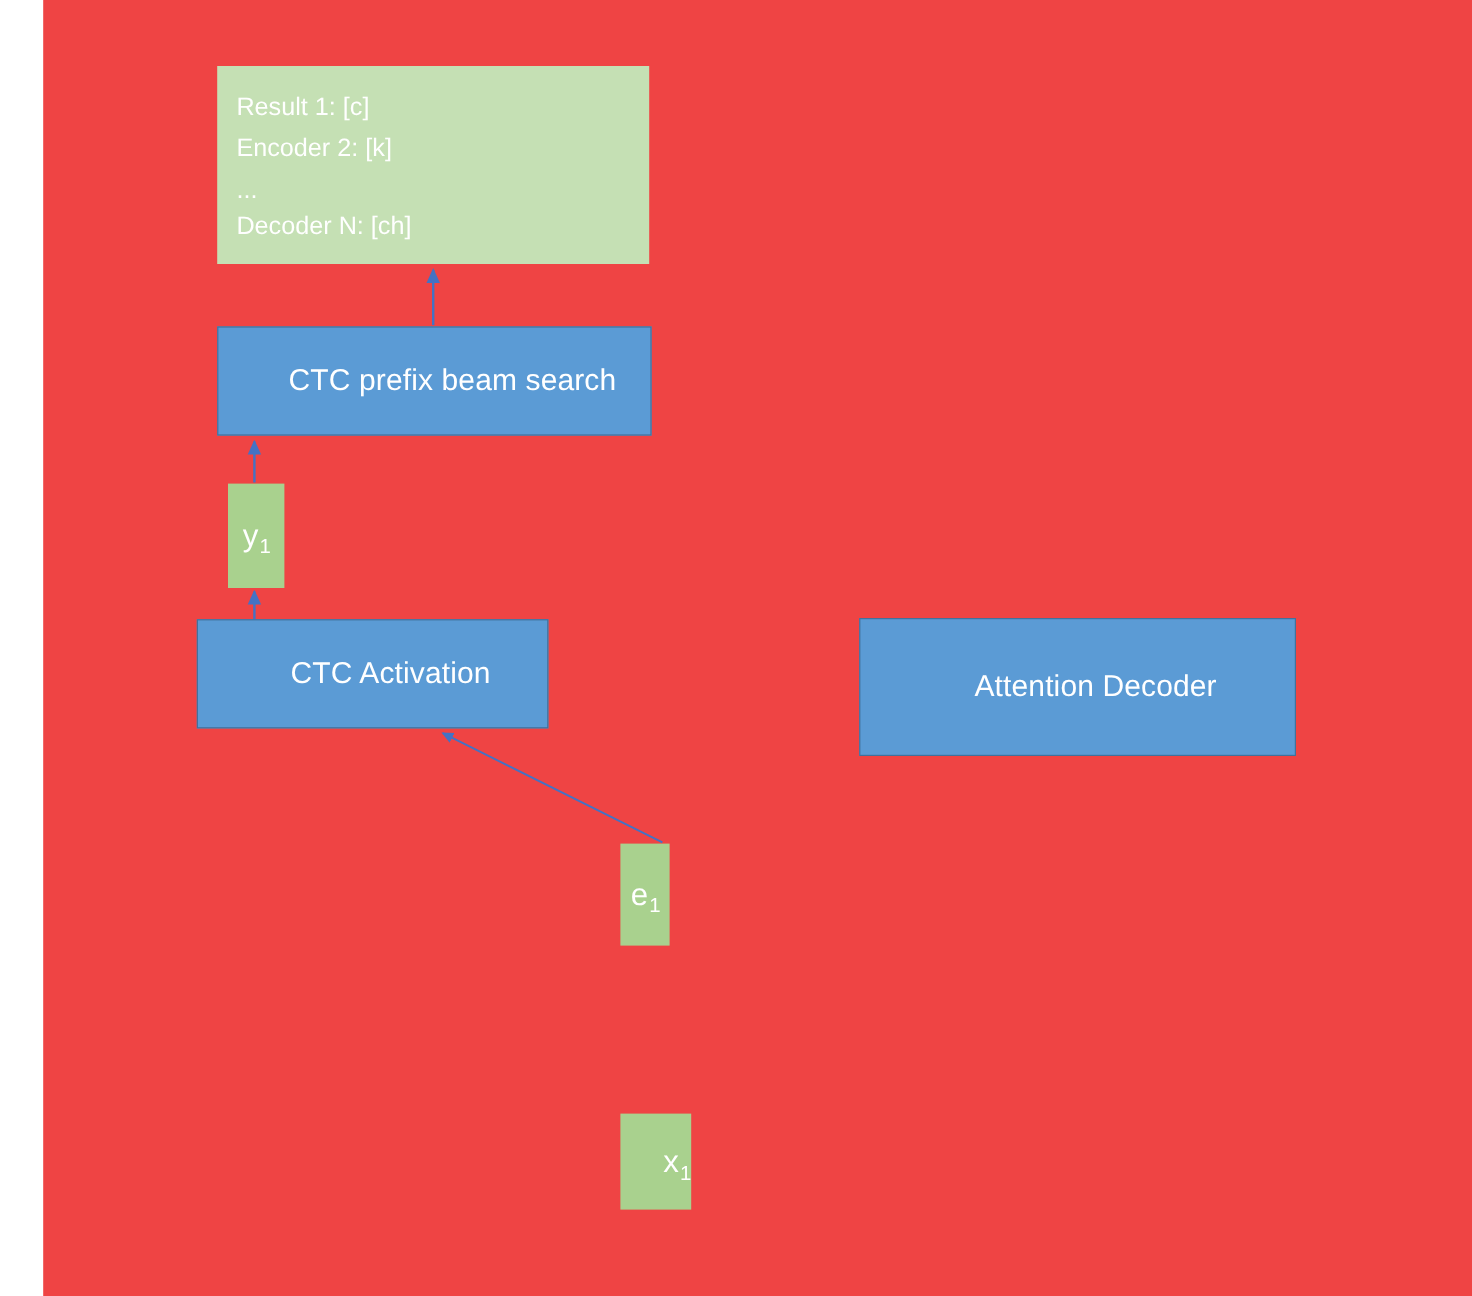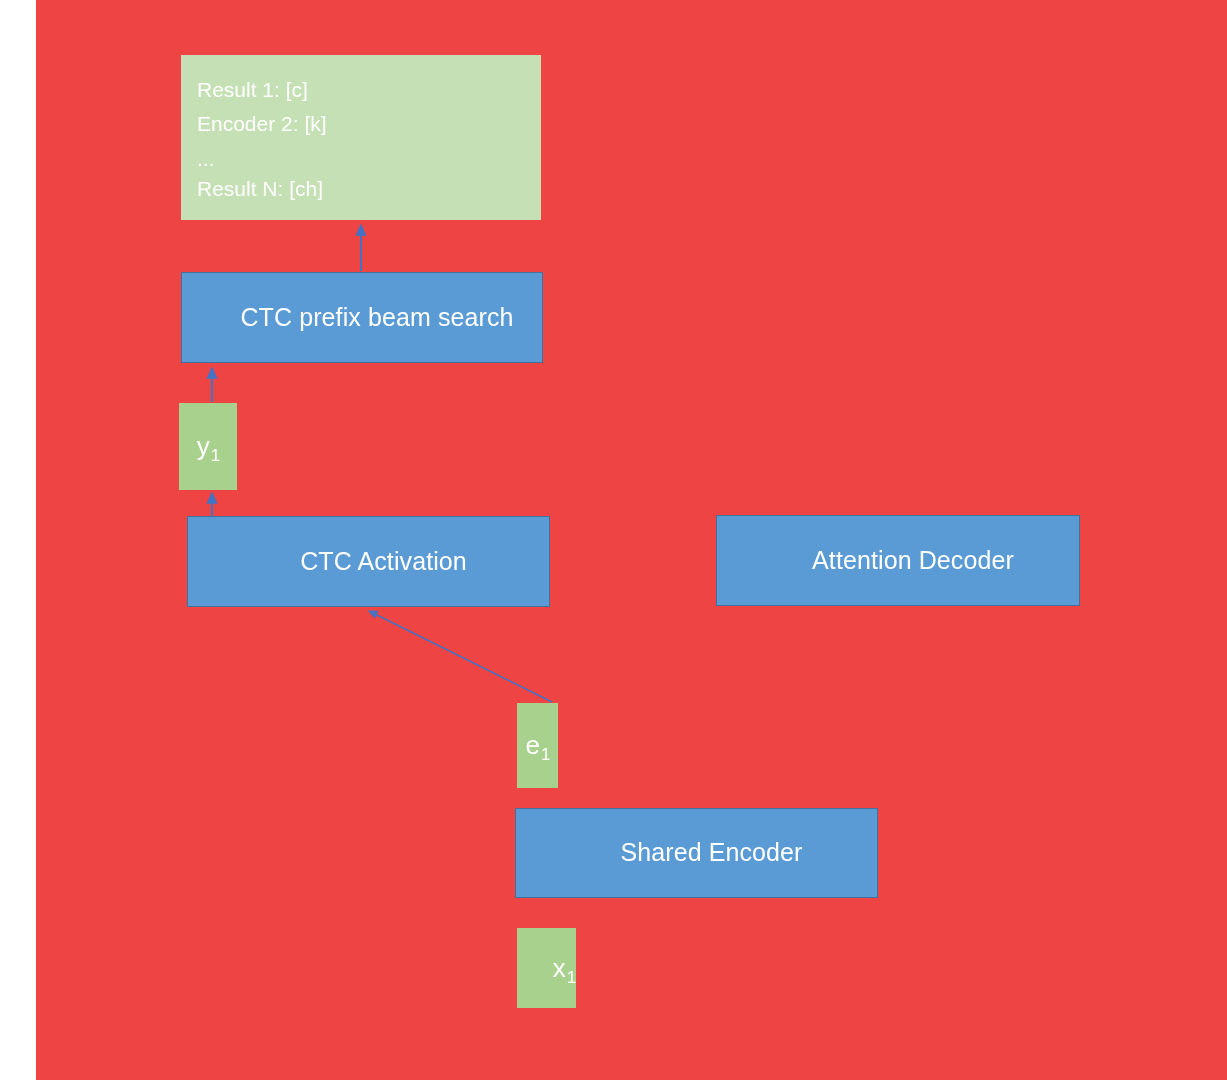--- a/index.html
+++ b/index.html
@@ -101,44 +101,41 @@
 
     <line x1="176" y1="516" x2="176" y2="493" stroke="#4472c4" stroke-width="2" marker-end="url(#arrowhead)"></line>
 
     <line x1="516" y1="702" x2="333" y2="611" stroke="#4472c4" stroke-width="1.6" marker-end="url(#arrowhead)"></line>
   </svg>
 
   <div class="node panel-green" style="left:145px; top:55px; width:360px; height:165px;">
     <span class="line">Result 1: [c]</span>
     <span class="line">Encoder 2: [k]</span>
     <span class="line ellipsis">...</span>
-    <span class="line">Result N: [ch]</span>
+    <span class="line">Decoder N: [ch]</span>
   </div>
 
   <div class="node box-blue" style="left:145px; top:272px; width:362px; height:91px;">
     <span>CTC prefix beam search</span>
   </div>
 
-  <div class="node node-green" style="left:143px; top:403px; width:58px; height:87px;">
+  <div class="node node-green" style="left:154px; top:403px; width:47px; height:87px;">
     <span><span>y</span><span class="sub">1</span></span>
   </div>
 
-  <div class="node box-blue" style="left:151px; top:516px; width:363px; height:91px;justify-content:center;">
+  <div class="node box-blue" style="left:128px; top:516px; width:293px; height:91px;justify-content:center;">
     <span>CTC Activation</span>
   </div>
 
-  <div class="node box-blue" style="left:680px; top:515px; width:364px; height:91px;">
+  <div class="node box-blue" style="left:680px; top:515px; width:364px; height:115px;">
     <span>Attention Decoder</span>
   </div>
 
   <div class="node node-green" style="left:481px; top:703px; width:41px; height:85px;">
     <span><span>e</span><span class="sub">1</span></span>
   </div>
 
-  <div class="node box-blue" style="left:479px; top:808px; width:363px; height:90px;">
-    <span>Shared Encoder</span>
-  </div>
 
   <div class="node node-green" style="left:481px; top:928px; width:59px; height:80px;padding-left:35px;">
     <span><span>x</span><span class="sub">1</span></span>
   </div>
 
 </div>
 
 </body></html>

